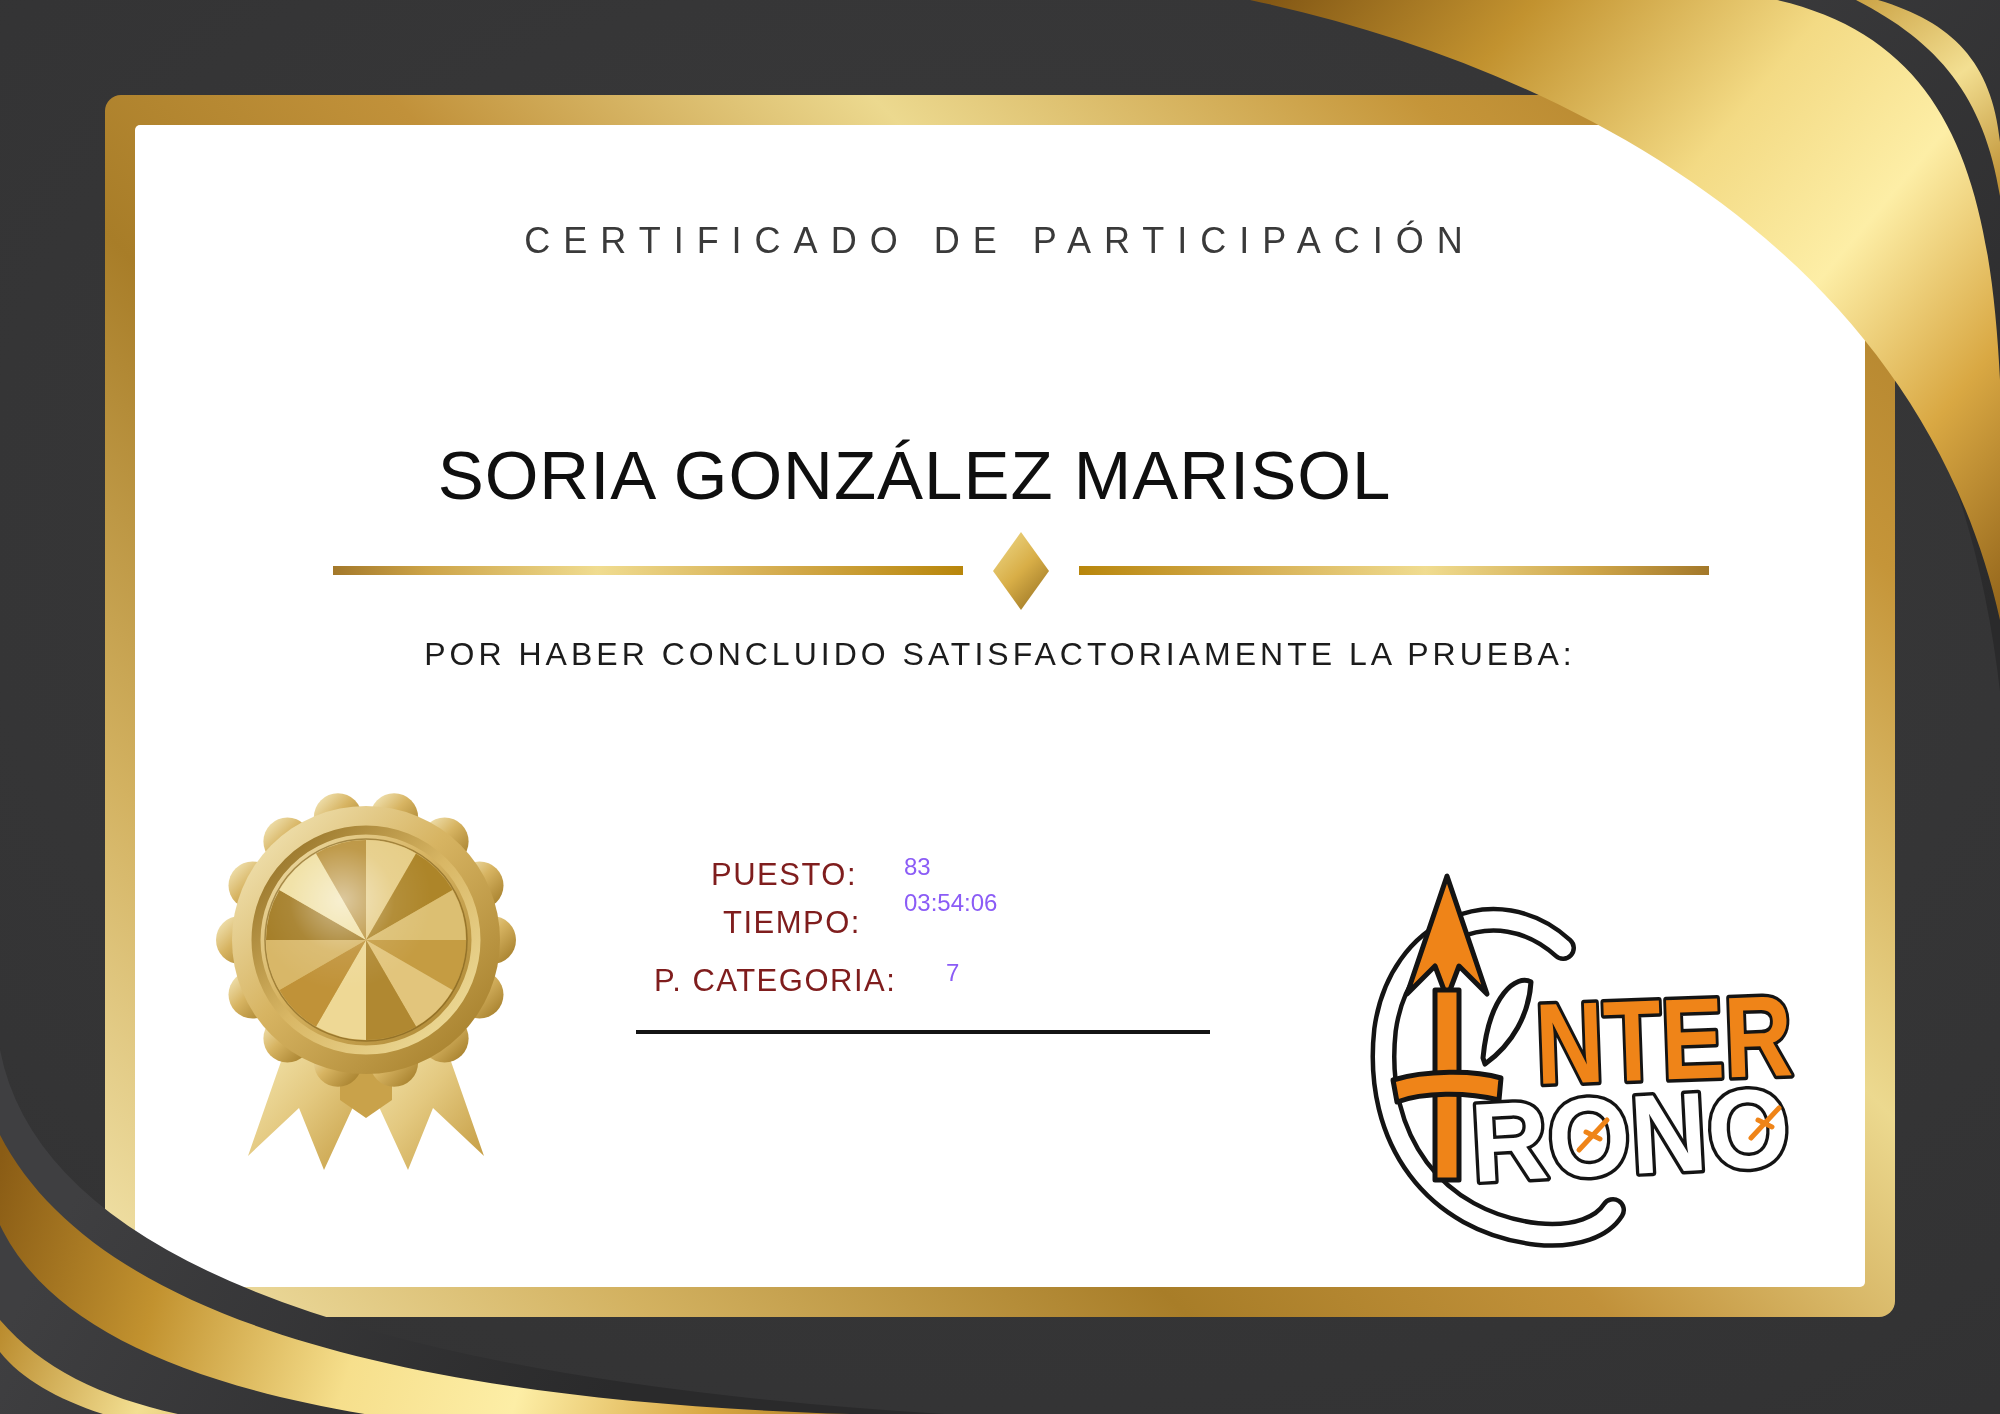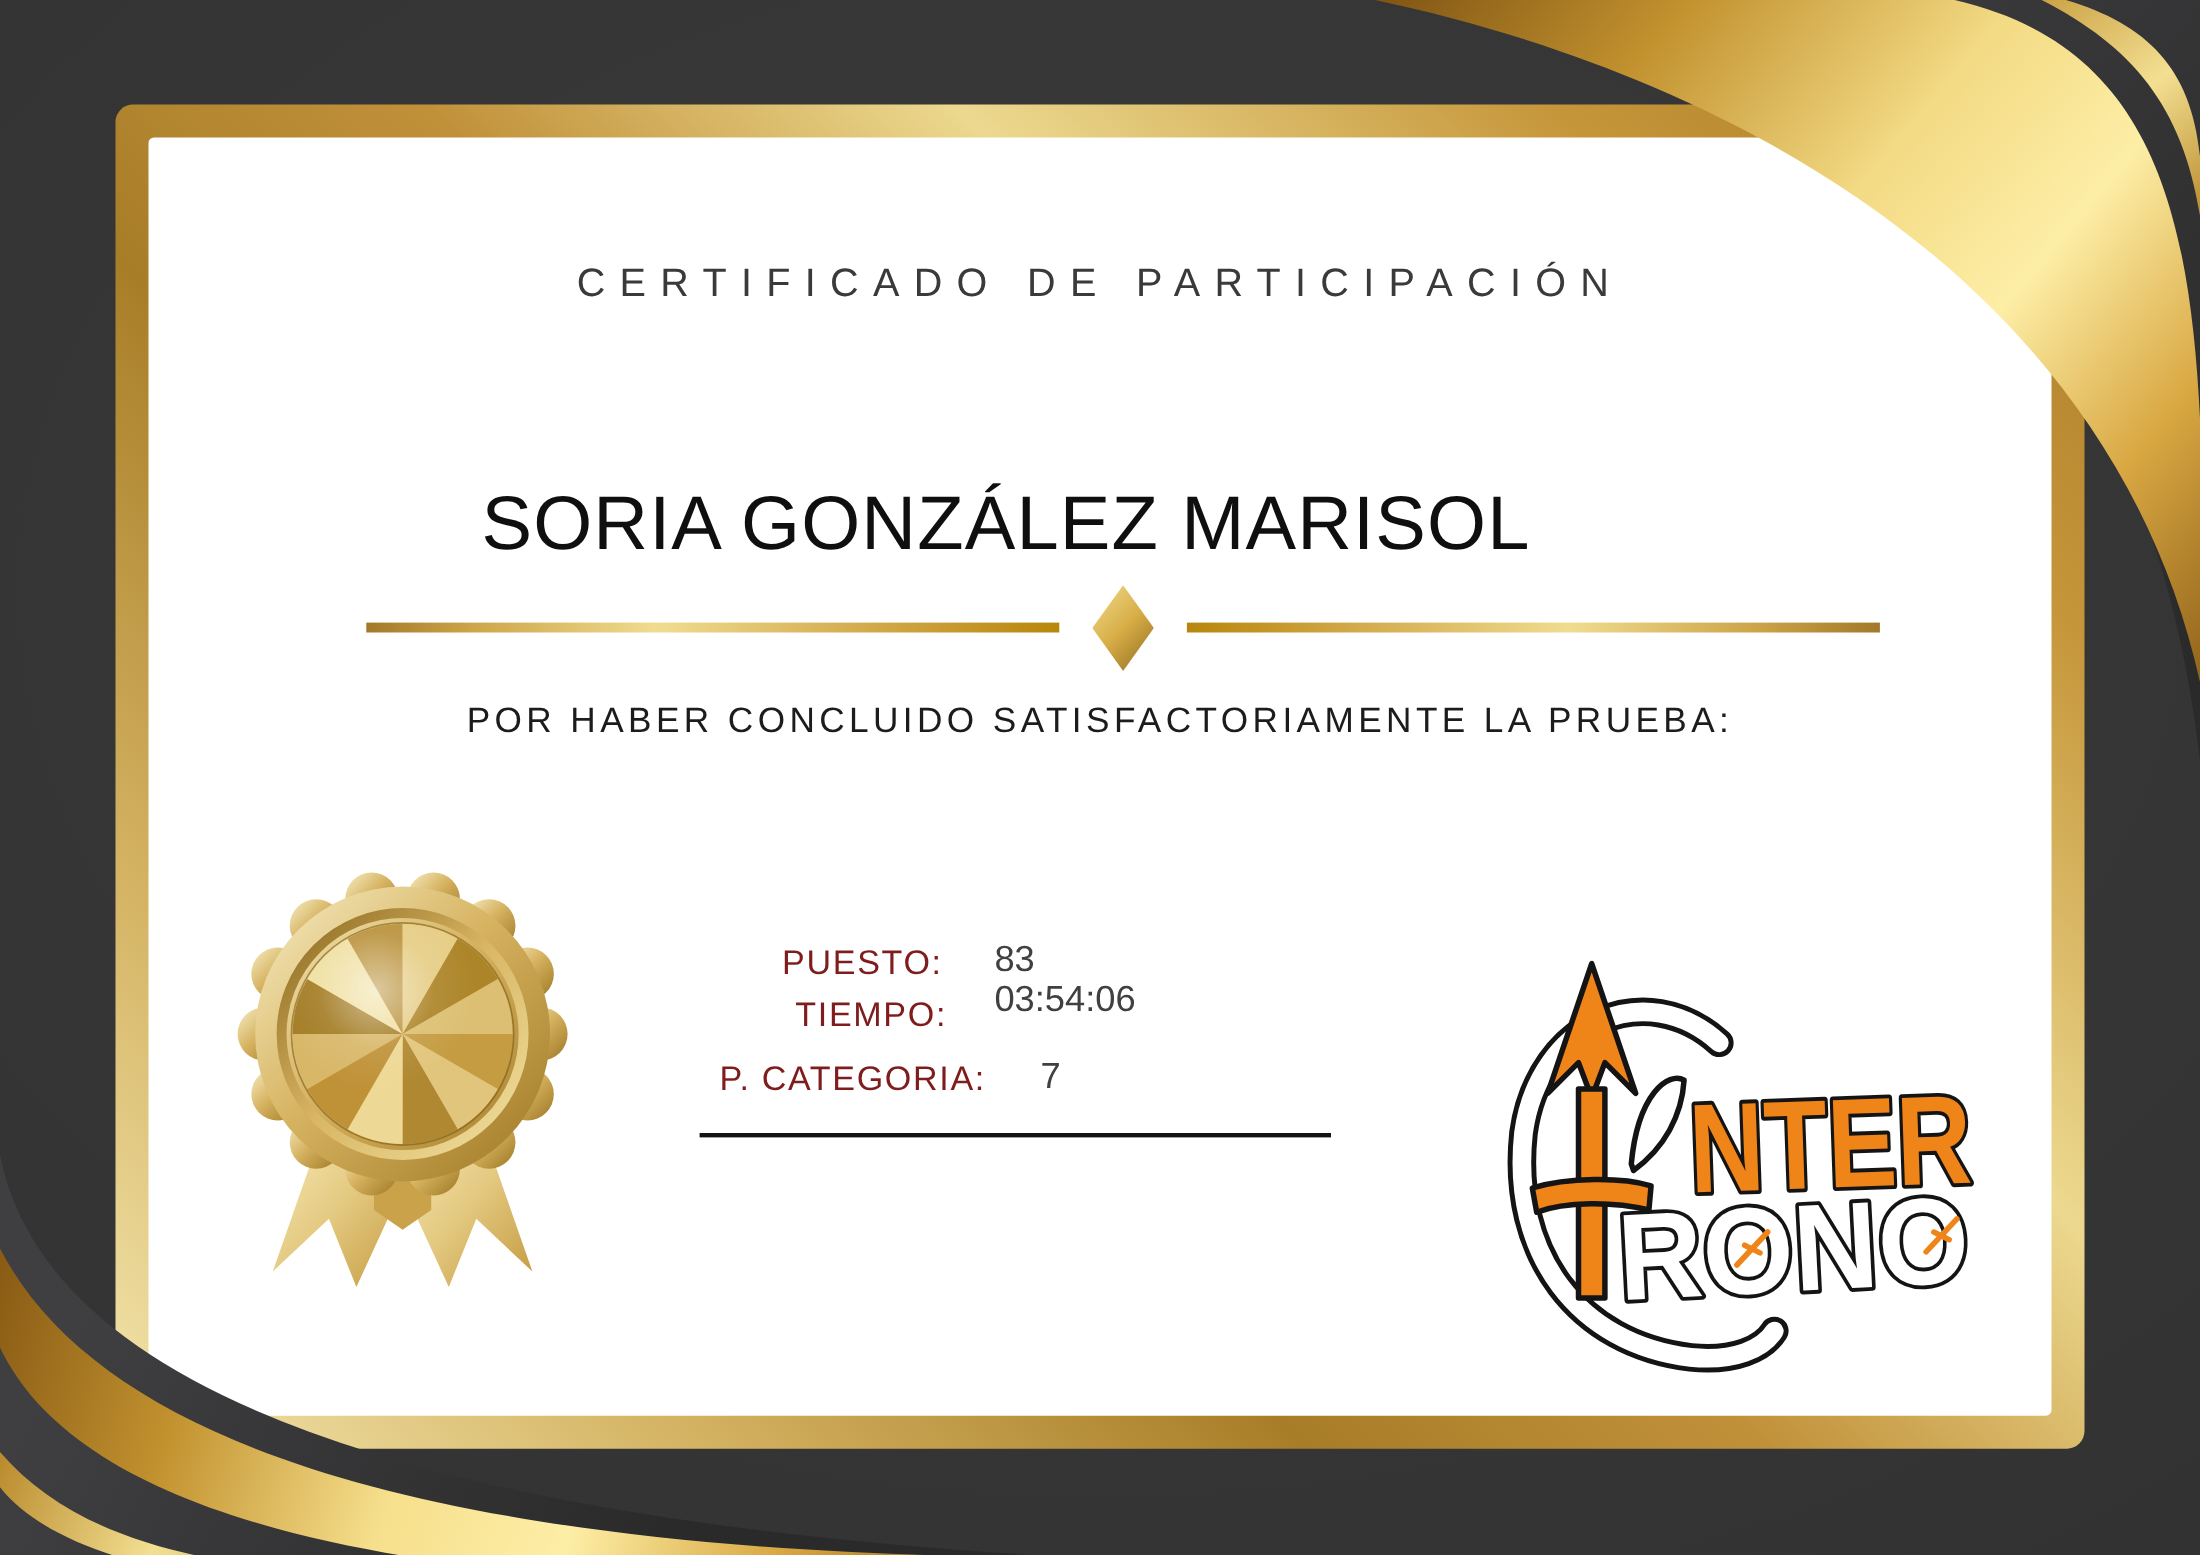--- a/index.html
+++ b/index.html
@@ -19,21 +19,21 @@
   .card{
     position:absolute;inset:30px;background:#ffffff;border-radius:5px;
   }
 
   
   .decor{position:absolute;inset:0;z-index:5;pointer-events:none;}
 
   
   .content{position:absolute;inset:0;z-index:4;}
   .title{
-    position:absolute;left:0;top:236px;width:2000px;text-align:center;
+    position:absolute;left:0;top:220px;width:2000px;text-align:center;
     font-size:36px;letter-spacing:13px;color:#3a3a3a;font-weight:400;
   }
   .name{
     position:absolute;left:0;top:436px;width:1829px;text-align:center;
     font-size:69px;letter-spacing:1px;color:#0f0f0f;font-weight:400;white-space:nowrap;
   }
   .divider-bar{
     position:absolute;top:566px;height:9px;width:630px;
   }
   .divider-bar.left{left:333px;background:linear-gradient(90deg,#a3782a 0%,#cda448 15%,#f0dc90 42%,#d3aa4c 72%,#b8860b 100%);}
@@ -42,21 +42,21 @@
     position:absolute;left:993px;top:532px;width:56px;height:78px;
     clip-path:polygon(50% 0,100% 50%,50% 100%,0 50%);
     background:linear-gradient(135deg,#f0dc8e 0%,#d8ae47 50%,#8f6a1e 100%);
   }
   .statement{
     position:absolute;left:0;top:636px;width:2000px;text-align:center;
     font-size:32px;letter-spacing:4px;color:#1c1c1c;font-weight:400;
   }
   .stat{position:absolute;color:#7f1d1d;white-space:nowrap;}
   .stat.label{font-size:31px;letter-spacing:1.5px;}
-  .stat.value{font-size:33px;letter-spacing:0;color:#404040;}
+  .stat.value{font-size:24px;letter-spacing:0;color:#8b5cf6;}
   .lab1{left:711px;top:857px;} .val1{left:904px;top:853px;}
   .lab2{left:723px;top:905px;} .val2{left:904px;top:889px;}
   .lab3{left:654px;top:963px;} .val3{left:946px;top:959px;}
   .sign-line{
     position:absolute;left:636px;top:1030px;width:574px;height:4px;background:#141414;
   }
   .medal-svg{position:absolute;left:206px;top:780px;width:320px;height:420px;}
   .logo-svg{position:absolute;left:1355px;top:862px;width:440px;height:395px;}
   .logo-text{font-family:"Liberation Sans", sans-serif;font-weight:700;}
 </style>

